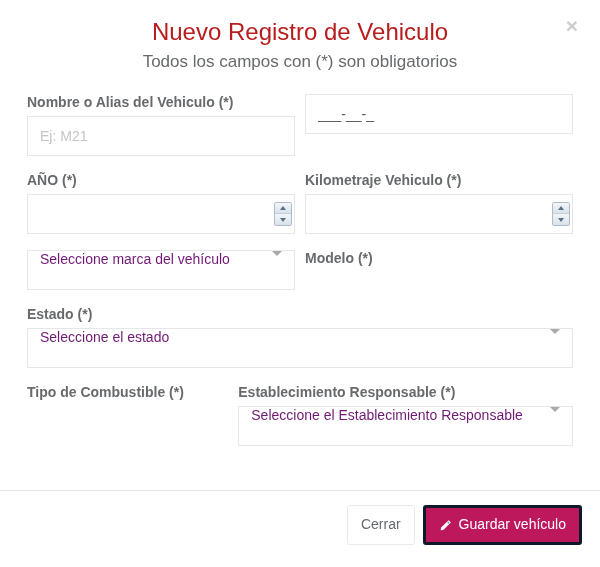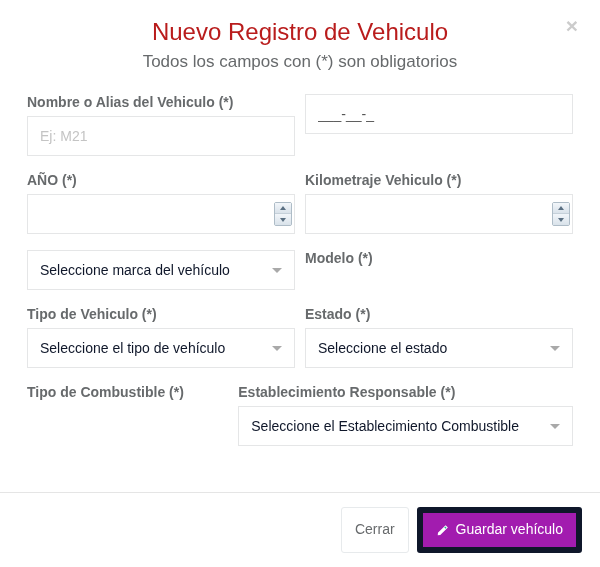--- a/index.html
+++ b/index.html
@@ -89,40 +89,39 @@
     border-right:3px solid transparent;
   }
   .sp-up { border-bottom:4px solid #5a6f82; }
   .sp-down { border-top:4px solid #5a6f82; }
   .select {
     width:100%;
     height:40px;
     border:1px solid #e5e6e7;
     background:#fff;
     display:flex;
-    align-items:center;
     justify-content:space-between;
     padding:0 12px;
     font-size:14px;
-    color:#0f172a;
+    color:#701a75;
     cursor:pointer;
     overflow:hidden;
   }
   .select .sel-text { white-space:nowrap; overflow:hidden; text-overflow:ellipsis; flex:1; }
   .caret {
     width:0;height:0;
     border-left:5px solid transparent;
     border-right:5px solid transparent;
     border-top:5px solid #a9a9a9;
     margin-left:10px;
     flex:none;
   }
   .modal-footer {
     position:absolute;
-    bottom:0; left:0; right:0;
+    bottom:8px; left:0; right:0;
     border-top:1px solid #e5e5e5;
     padding:14px 18px;
     display:flex;
     justify-content:flex-end;
     gap:8px;
     background:#fff;
   }
   .btn {
     display:inline-flex;
     align-items:center;
@@ -132,22 +131,22 @@
     border-radius:3px;
     cursor:pointer;
     line-height:1.4;
   }
   .btn-default {
     background:#fff;
     border:1px solid #e7eaec;
     color:#676a6c;
   }
   .btn-primary {
-    background:#a21caf;
-    border:6px solid #0f172a;
+    background:#be185d;
+    border:3px solid #0f172a;
     color:#fff;
   }
   .edit-icon svg { width:14px; height:14px; display:block; }
 </style>
 </head>
 <body>
 
 <div class="modal">
   <div class="modal-header">
     <button class="close">×</button>
@@ -205,43 +204,36 @@
           <span class="caret"></span>
         </div>
       </div>
       <div class="col">
         <label class="field-label">Modelo (*)</label>
       </div>
     </div>
 
     <div class="row">
       <div class="col">
-        <label class="field-label">Tipo de Vehiculo (*)</label>
-        <div class="select">
-          <span class="sel-text">Seleccione el tipo de vehículo</span>
-          <span class="caret"></span>
-        </div>
-      </div>
-      <div class="col">
         <label class="field-label">Estado (*)</label>
         <div class="select">
           <span class="sel-text">Seleccione el estado</span>
           <span class="caret"></span>
         </div>
       </div>
     </div>
 
     <div class="row">
       <div class="col-small">
         <label class="field-label">Tipo de Combustible (*)</label>
       </div>
       <div class="col-large">
         <label class="field-label">Establecimiento Responsable (*)</label>
         <div class="select">
-          <span class="sel-text">Seleccione el Establecimiento Combustible</span>
+          <span class="sel-text">Seleccione el Establecimiento Responsable</span>
           <span class="caret"></span>
         </div>
       </div>
     </div>
 
   </div>
 
   <div class="modal-footer">
     <button class="btn btn-default">
       <span>Cerrar</span>

